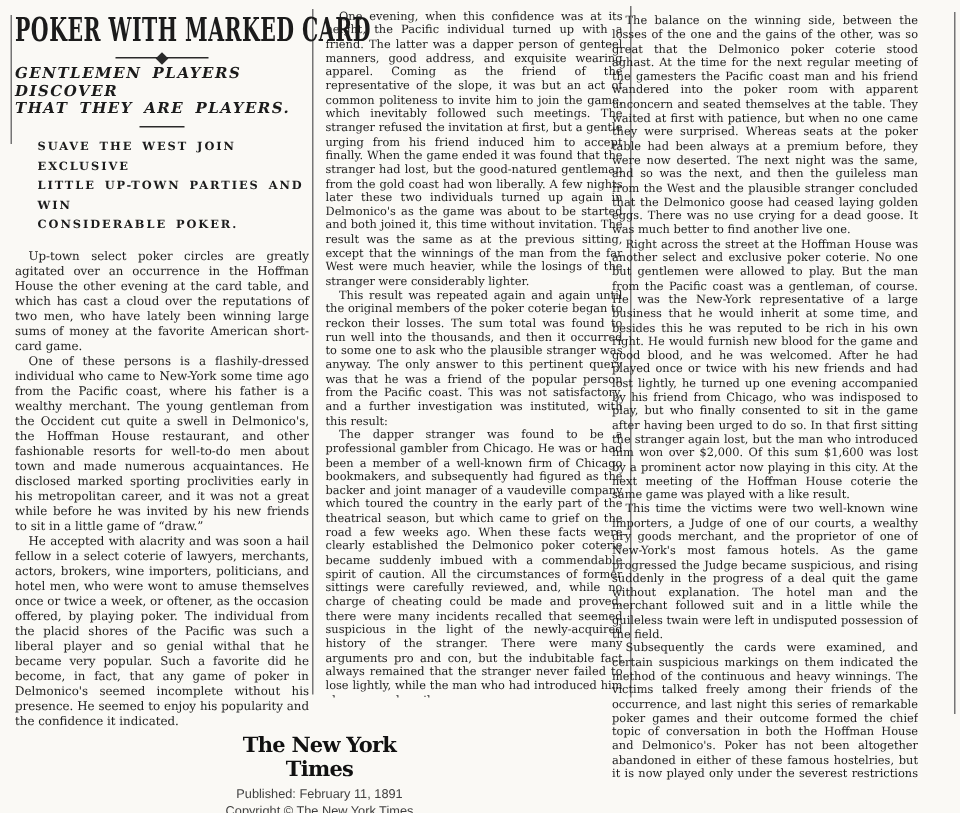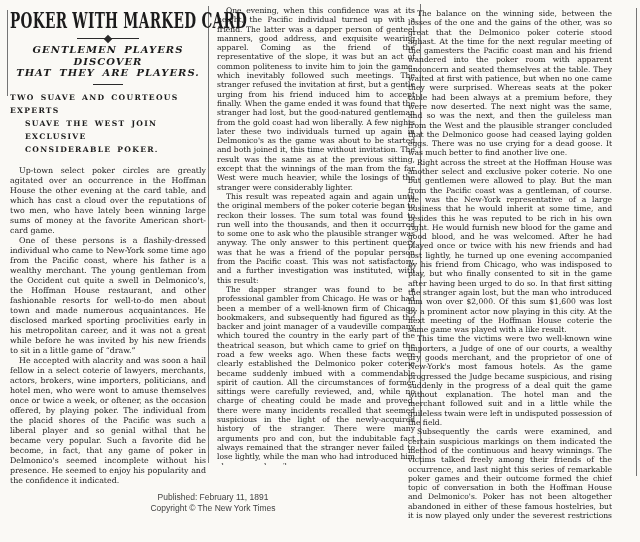--- a/index.html
+++ b/index.html
@@ -26,21 +26,21 @@
     letter-spacing:0.5px;
   }
   .divider { position:relative; height:1px; background:#2a2a2a; }
   .d1 { width:62px; margin:7px auto 5px auto; }
   .d1 .diamond {
     position:absolute; left:50%; top:50%; width:6px; height:6px;
     background:#2a2a2a; transform:translate(-50%,-50%) rotate(45deg);
   }
   .d2 { width:30px; margin:5px auto 6px auto; }
   .subhead {
-    text-align:center; font-weight:bold; font-style:italic;
+    text-align:left; font-weight:bold; font-style:italic;
     font-size:10px; line-height:11.5px; letter-spacing:1px; word-spacing:3px;
   }
   .deck {
     margin-top:2px; font-weight:bold; font-size:7.6px; line-height:13px;
     letter-spacing:1.3px; word-spacing:2px;
   }
   .deck-line.indent { padding-left:15px; }
 
   .bodytext p {
     margin:0; text-align:justify; text-indent:9px;
@@ -81,22 +81,22 @@
     </div>
 
     <div class="subhead">
       <div>GENTLEMEN PLAYERS DISCOVER</div>
       <div>THAT THEY ARE PLAYERS.</div>
     </div>
 
     <div class="divider d2"></div>
 
     <div class="deck">
-      <div class="deck-line">TWO SUAVE AND COURTEOUS EXPERTS</div>
       <div class="deck-line indent">SUAVE THE WEST JOIN EXCLUSIVE</div>
+      <div class="deck-line indent">LITTLE UP-TOWN PARTIES AND WIN</div>
       <div class="deck-line indent">CONSIDERABLE POKER.</div>
     </div>
 
     <div class="bodytext">
       <p>Up-town select poker circles are greatly agitated over an occurrence in the Hoffman House the other evening at the card table, and which has cast a cloud over the reputations of two men, who have lately been winning large sums of money at the favorite American short-card game.</p>
       <p>One of these persons is a flashily-dressed individual who came to New-York some time ago from the Pacific coast, where his father is a wealthy merchant. The young gentleman from the Occident cut quite a swell in Delmonico's, the Hoffman House restaurant, and other fashionable resorts for well-to-do men about town and made numerous acquaintances. He disclosed marked sporting proclivities early in his metropolitan career, and it was not a great while before he was invited by his new friends to sit in a little game of “draw.”</p>
       <p>He accepted with alacrity and was soon a hail fellow in a select coterie of lawyers, merchants, actors, brokers, wine importers, politicians, and hotel men, who were wont to amuse themselves once or twice a week, or oftener, as the occasion offered, by playing poker. The individual from the placid shores of the Pacific was such a liberal player and so genial withal that he became very popular. Such a favorite did he become, in fact, that any game of poker in Delmonico's seemed incomplete without his presence. He seemed to enjoy his popularity and the confidence it indicated.</p>
     </div>
   </div>
 
@@ -108,17 +108,18 @@
   </div>
 
   <div class="col col3">
     <p>The balance on the winning side, between the losses of the one and the gains of the other, was so great that the Delmonico poker coterie stood aghast. At the time for the next regular meeting of the gamesters the Pacific coast man and his friend wandered into the poker room with apparent unconcern and seated themselves at the table. They waited at first with patience, but when no one came they were surprised. Whereas seats at the poker table had been always at a premium before, they were now deserted. The next night was the same, and so was the next, and then the guileless man from the West and the plausible stranger concluded that the Delmonico goose had ceased laying golden eggs. There was no use crying for a dead goose. It was much better to find another live one.</p>
     <p>Right across the street at the Hoffman House was another select and exclusive poker coterie. No one but gentlemen were allowed to play. But the man from the Pacific coast was a gentleman, of course. He was the New-York representative of a large business that he would inherit at some time, and besides this he was reputed to be rich in his own right. He would furnish new blood for the game and good blood, and he was welcomed. After he had played once or twice with his new friends and had lost lightly, he turned up one evening accompanied by his friend from Chicago, who was indisposed to play, but who finally consented to sit in the game after having been urged to do so. In that first sitting the stranger again lost, but the man who introduced him won over $2,000. Of this sum $1,600 was lost by a prominent actor now playing in this city. At the next meeting of the Hoffman House coterie the same game was played with a like result.</p>
     <p>This time the victims were two well-known wine importers, a Judge of one of our courts, a wealthy dry goods merchant, and the proprietor of one of New-York's most famous hotels. As the game progressed the Judge became suspicious, and rising suddenly in the progress of a deal quit the game without explanation. The hotel man and the merchant followed suit and in a little while the guileless twain were left in undisputed possession of the field.</p>
     <p>Subsequently the cards were examined, and certain suspicious markings on them indicated the method of the continuous and heavy winnings. The victims talked freely among their friends of the occurrence, and last night this series of remarkable poker games and their outcome formed the chief topic of conversation in both the Hoffman House and Delmonico's. Poker has not been altogether abandoned in either of these famous hostelries, but it is now played only under the severest restrictions as to players. It may be superfluous to add that the Pacific coast man and his stranger friend are now discountenanced.</p>
   </div>
 
   <div class="footer">
+    <div class="nyt-logo">The New York Times</div>
     <div class="footer-line footer-pub">Published: February 11, 1891</div>
     <div class="footer-line">Copyright © The New York Times</div>
   </div>
 
 </div>
 
 </body></html>

